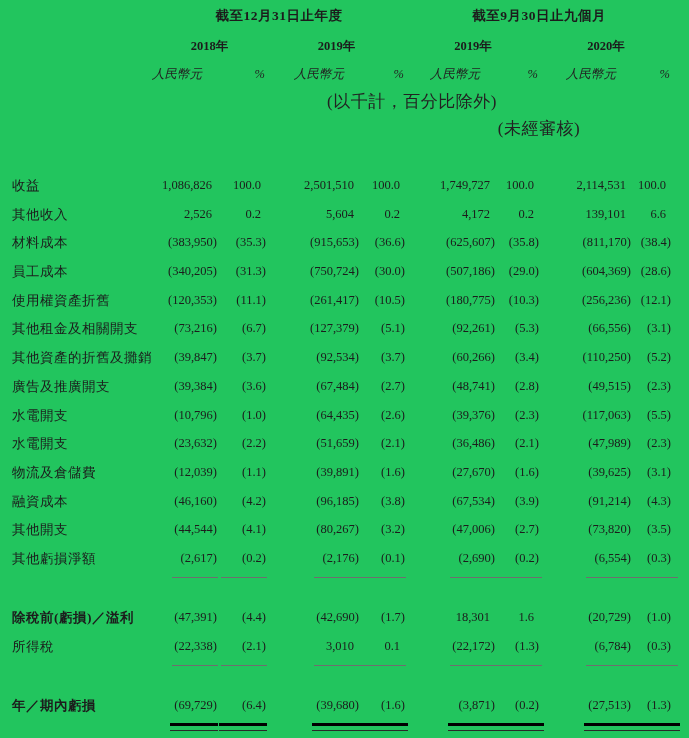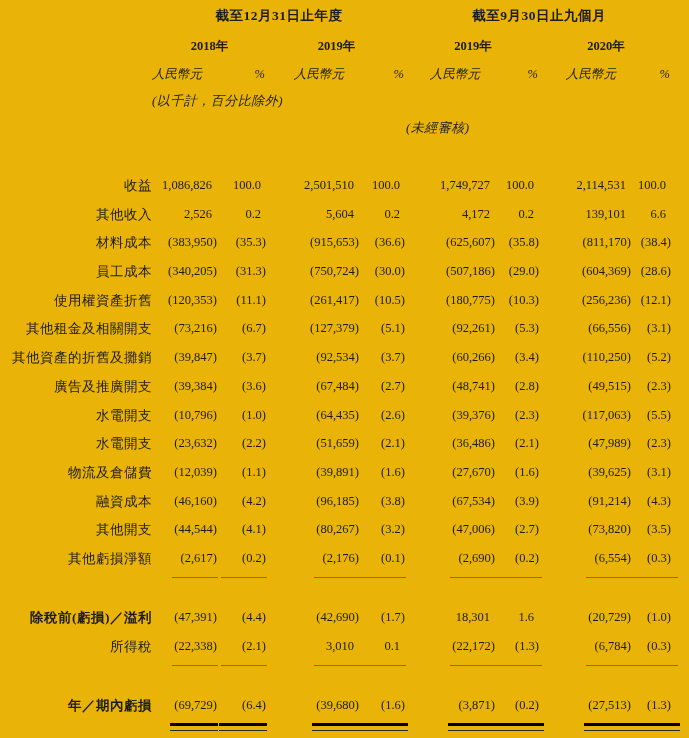--- a/index.html
+++ b/index.html
@@ -5,21 +5,21 @@
   html, body { margin: 0; padding: 0; }
   body {
     background: #ffffff;
     font-family: "Liberation Serif", "DejaVu Serif", serif;
     color: #1c1c1c;
   }
   .page {
     position: relative;
     width: 689px;
     height: 738px;
-    background: #eab308;
+    background: #22c55e;
     overflow: hidden;
   }
   table.fin {
     border-collapse: collapse;
     table-layout: fixed;
     width: 672px;
     margin: 0;
   }
   td {
     padding: 0;
@@ -50,38 +50,37 @@
   .unit {
     font-style: italic;
     font-size: 12.5px;
     text-align: right;
     vertical-align: middle;
     color: #222;
   }
   .unit.rmb { padding-right: 16px; }
   .unit.pct { padding-right: 2px; }
   .note {
-    font-style: italic;
-    font-size: 13px;
+    font-size: 17px;
+    text-align: center;
     vertical-align: middle;
     color: #222;
     letter-spacing: 0.5px;
   }
   
   tbody tr { height: 28.7px; }
   tbody tr.tight { height: 24px; }
   tbody tr.sp { height: 25px; }
   tbody tr.rr-s { height: 10px; }
   tbody tr.rr-d { height: 14px; }
   .lbl {
     font-size: 13.5px;
     line-height: 15px;
-    padding-left: 6px;
+    padding-left: 12px;
     letter-spacing: 0.5px;
-    text-align: right;
   }
   .lbl.b { font-weight: bold; }
   .num {
     font-size: 12.5px;
     line-height: 15px;
     text-align: right;
     padding-right: 6px;
   }
   .num.neg { padding-right: 1px; }
   .rule-s {

